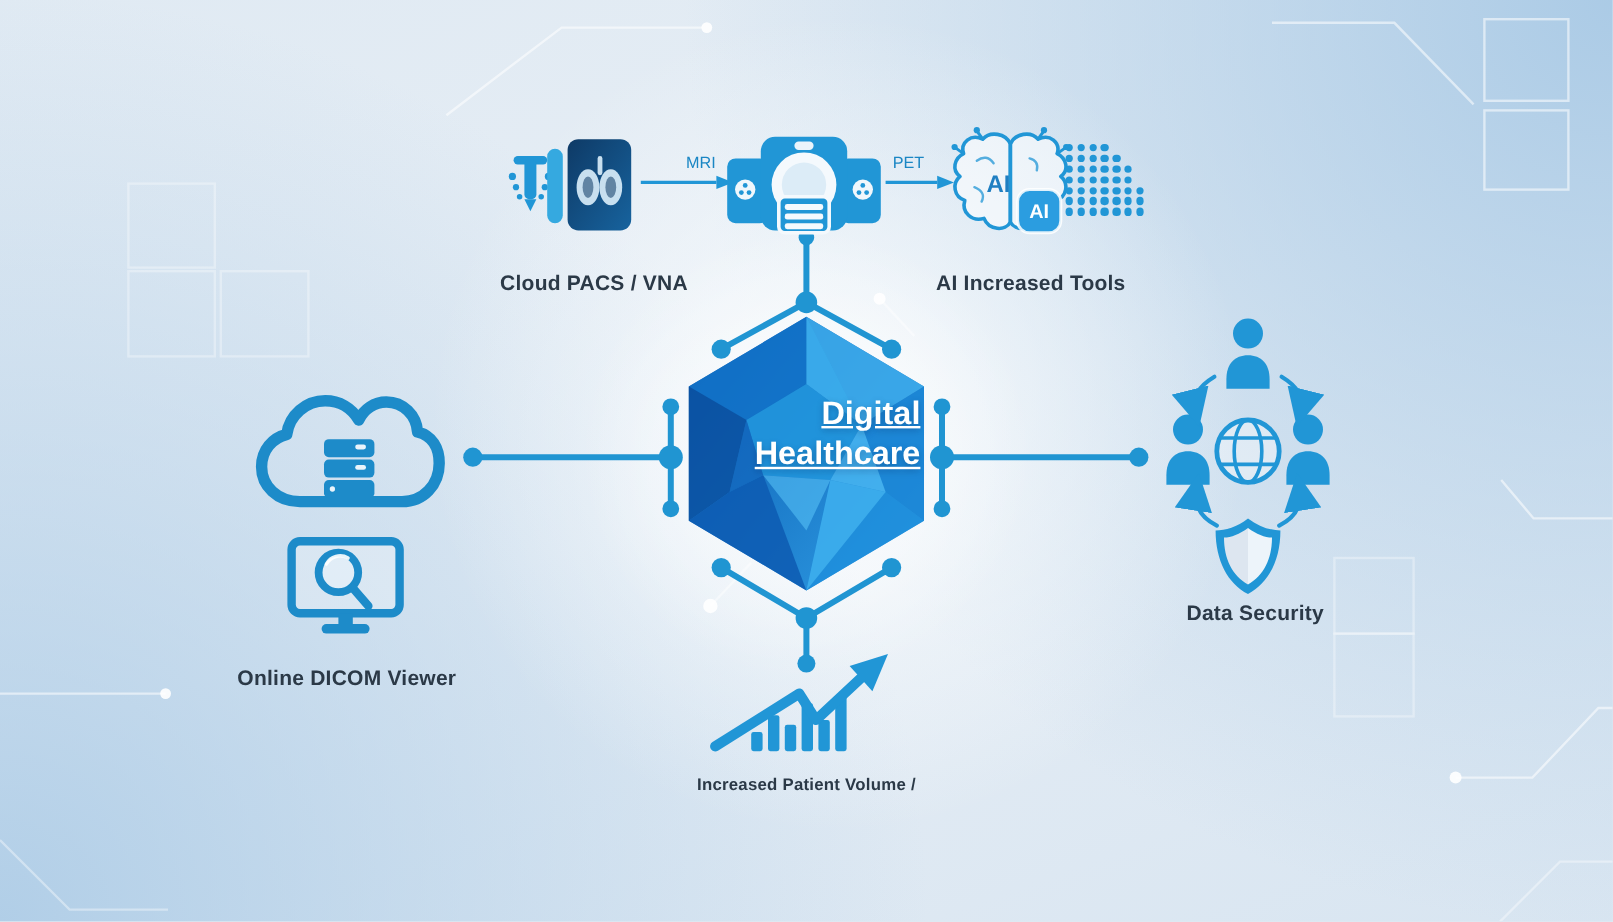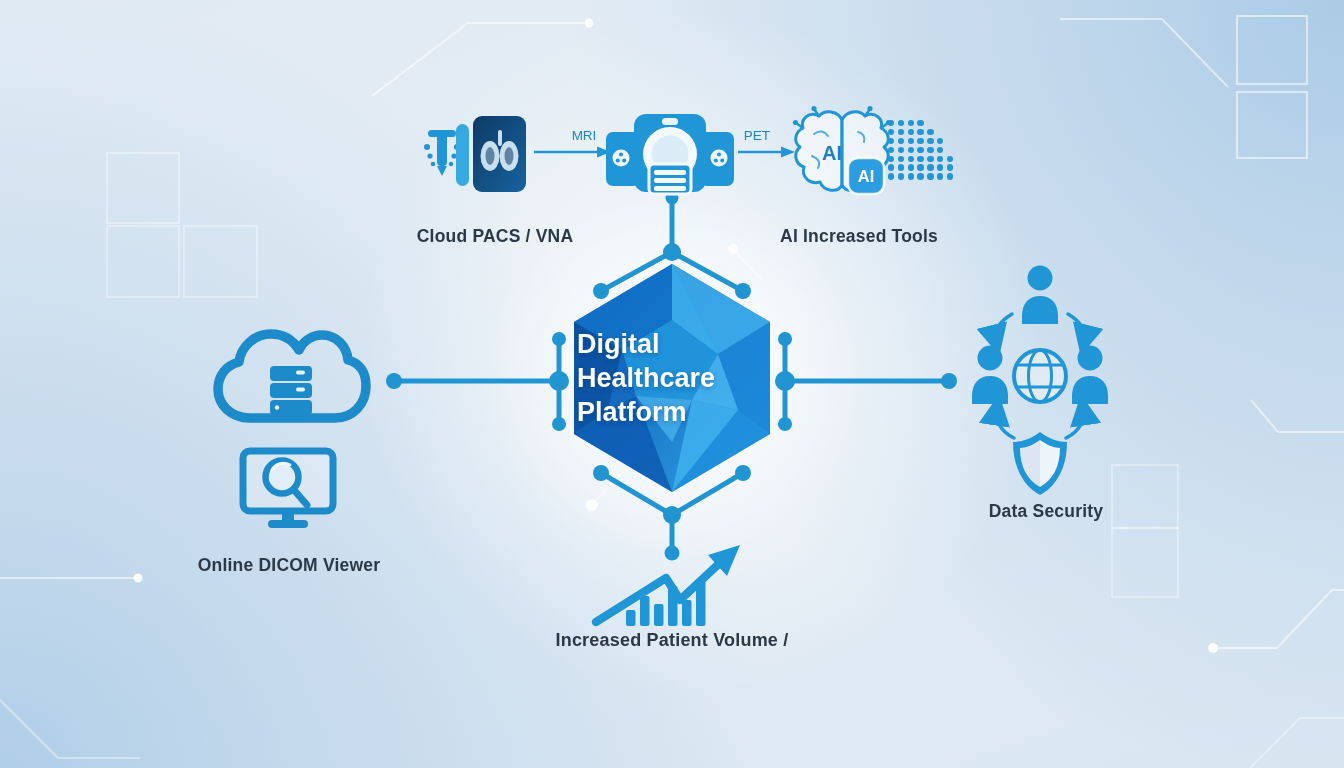--- a/index.html
+++ b/index.html
@@ -26,34 +26,34 @@
   }
   .connectors { left:0; top:0; z-index:3; }
   .connectors line { stroke:var(--connector); stroke-width:5; stroke-linecap:round; }
   .connectors circle { fill:var(--connector); }
 
   .hexagon { left:570px; top:262px; z-index:4; }
 
   .center-text {
     left:577px; top:327px; width:190px; z-index:6;
     color:var(--white); font-weight:700; font-size:27px; line-height:34px;
-    text-align:left; text-shadow:0 2px 5px rgba(8,45,95,0.35);
+    text-align:right; text-shadow:0 2px 5px rgba(8,45,95,0.35);text-decoration:underline;
   }
 
   .icon { z-index:5; }
 
   .lbl {
     position:absolute; z-index:6; font-weight:700; color:var(--label);
     text-align:center; font-size:17.5px; line-height:20px; letter-spacing:0.2px;
   }
   .arrow-lbl {
     position:absolute; z-index:6; font-weight:400; color:var(--arrowText);
     font-size:13.5px; text-align:center;
   }
-  .growth-lbl { font-size:18px; line-height:19.5px; }
+  .growth-lbl { font-size:14px; line-height:19.5px;margin-top:13px; }
 
   .dot-matrix { left:888px; top:120px; z-index:5; }
   .dm-row { display:flex; gap:3.4px; margin-bottom:2.5px; }
   .dm-dot { width:6.4px; height:6.4px; border-radius:50%; background:var(--accent); }
 </style>
 </head>
 <body>
 
 <div class="canvas">
 
@@ -143,21 +143,20 @@
     <polygon points="66,134 122,138 102,180" fill="#55c0f5" opacity="0.6"></polygon>
     <polygon points="148,92 168,148 122,138" fill="#4ab8f2" opacity="0.8"></polygon>
     <polygon points="52,88 66,134 38,148" fill="#1267bd" opacity="0.7"></polygon>
     <polygon points="102,2 148,92 102,58" fill="#49b5ef" opacity="0.5"></polygon>
     <polygon points="102,2 200,60 148,92" fill="#ffffff" opacity="0.08"></polygon>
   </svg>
 
   <div class="center-text abs">
     <div>Digital</div>
     <div>Healthcare</div>
-    <div>Platform</div>
   </div>
 
   <svg class="icon abs" style="left:420px;top:128px;" width="44" height="50" viewBox="0 0 44 50">
     <g class="fa">
       <rect x="8" y="2" width="28" height="7" rx="3.5"></rect>
       <rect x="17" y="5" width="10" height="33" rx="4"></rect>
       <polygon points="17,38 27,38 22,48"></polygon>
       <circle cx="7" cy="19" r="3"></circle>
         <circle cx="37" cy="19" r="3"></circle>
       <circle cx="10" cy="28" r="2.6"></circle>

